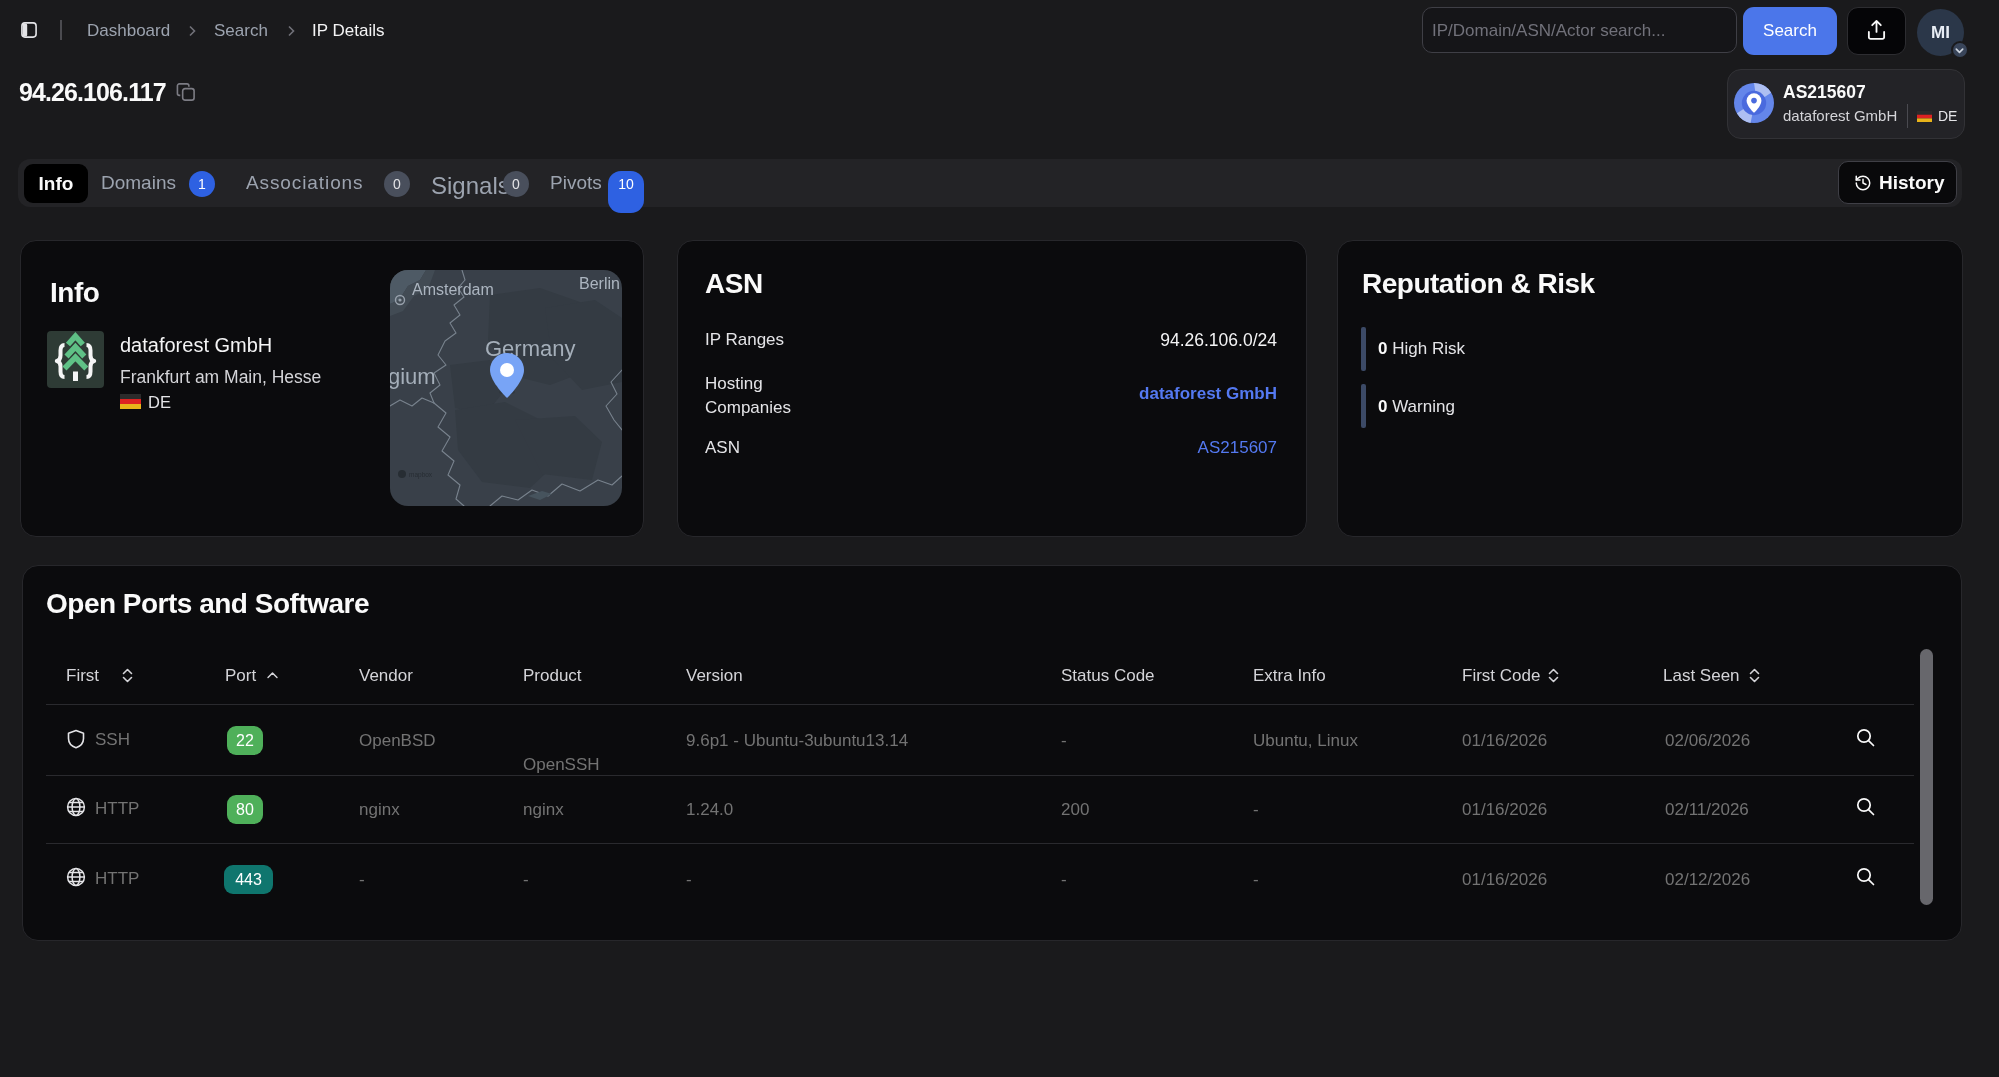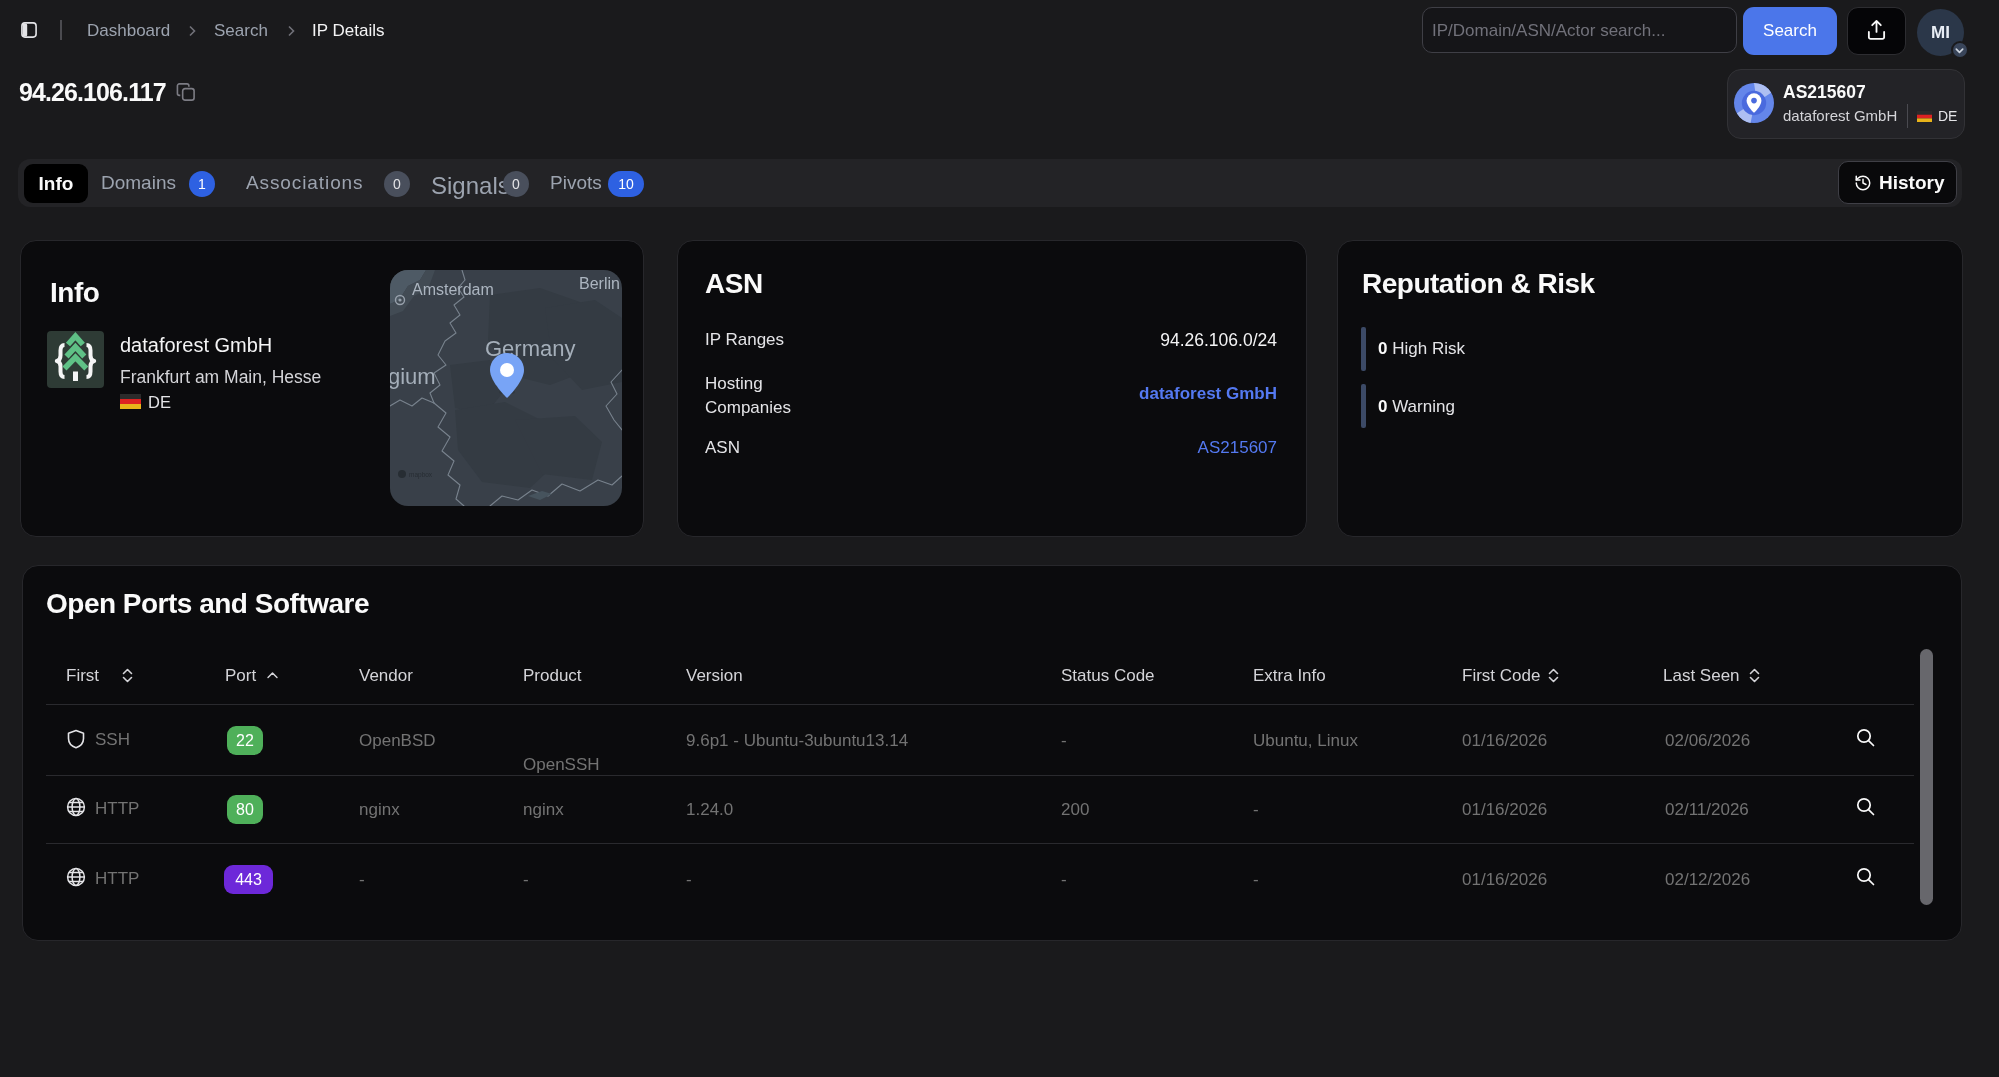--- a/index.html
+++ b/index.html
@@ -75,21 +75,21 @@
 
   <div class="abs" style="left:18px;top:159px;width:1944px;height:48px;background:#232326;border-radius:12px"></div>
   <div class="abs" style="left:24px;top:164px;width:64px;height:39px;background:#000;border-radius:9px;color:#fafafa;font-size:19px;font-weight:600;text-align:center;line-height:39px">Info</div>
   <div class="abs" style="left:101px;top:172px;font-size:19px;color:#9ca3af">Domains</div>
   <div class="abs" style="left:189px;top:171px;width:26px;height:26px;border-radius:13px;background:#2e61e2;color:#fff;font-size:14px;text-align:center;line-height:26px">1</div>
   <div class="abs" style="left:246px;top:172px;font-size:19px;color:#9ca3af;letter-spacing:0.9px">Associations</div>
   <div class="abs" style="left:384px;top:171px;width:26px;height:26px;border-radius:13px;background:#494f5c;color:#e4e4e7;font-size:14px;text-align:center;line-height:26px">0</div>
   <div class="abs" style="left:431px;top:172px;font-size:24px;color:#9ca3af">Signals</div>
   <div class="abs" style="left:503px;top:171px;width:26px;height:26px;border-radius:13px;background:#494f5c;color:#e4e4e7;font-size:14px;text-align:center;line-height:26px">0</div>
   <div class="abs" style="left:550px;top:172px;font-size:19px;color:#9ca3af">Pivots</div>
-  <div class="abs" style="left:608px;top:171px;width:36px;height:26px;border-radius:13px;background:#2e61e2;color:#fff;font-size:14px;text-align:center;line-height:26px">10</div>
+  <div class="abs" style="left:608px;top:171px;width:36px;height:42px;border-radius:13px;background:#2e61e2;color:#fff;font-size:14px;text-align:center;line-height:26px">10</div>
 
   <div class="abs" style="left:1838px;top:161px;width:119px;height:43px;background:#09090b;border:1px solid #3f3f46;border-radius:10px"></div>
   <svg class="abs" style="left:1854px;top:174px" width="18" height="18" viewBox="0 0 24 24" fill="none" stroke="#fafafa" stroke-width="2" stroke-linecap="round" stroke-linejoin="round">
     <path d="M3 12a9 9 0 1 0 9-9 9.75 9.75 0 0 0-6.74 2.74L3 8"></path>
     <path d="M3 3v5h5"></path>
     <path d="M12 7v5l4 2"></path>
   </svg>
   <div class="abs" style="left:1879px;top:172px;font-size:19px;font-weight:600;color:#fafafa">History</div>
 
   <div class="card" style="left:20px;top:240px;width:624px;height:297px"></div>
@@ -232,21 +232,21 @@
       <path d="M13.8 13.8 L18.5 18.5"></path>
     </svg>
   <div class="abs" style="left:46px;top:843px;width:1868px;height:1px;background:#2a2a2e"></div>
 
   <svg class="abs" style="left:66px;top:867px" width="20" height="20" viewBox="0 0 20 20" fill="none" stroke="#e4e4e7" stroke-width="1.5">
       <circle cx="10" cy="10" r="8.4"></circle>
       <ellipse cx="10" cy="10" rx="3.9" ry="8.4"></ellipse>
       <path d="M1.6 10 H18.4 M2.7 5.6 H17.3 M2.7 14.4 H17.3"></path>
     </svg>
   <div class="td" style="left:95px;top:869px">HTTP</div>
-  <div class="abs" style="left:224px;top:865px;width:49px;height:29px;background:#6d28d9;border-radius:9px;color:#fff;font-size:16px;text-align:center;line-height:29px">443</div>
+  <div class="abs" style="left:224px;top:865px;width:49px;height:29px;background:#0f766e;border-radius:9px;color:#fff;font-size:16px;text-align:center;line-height:29px">443</div>
   <div class="td" style="left:359px;top:870px">-</div>
   <div class="td" style="left:523px;top:870px">-</div>
   <div class="td" style="left:686px;top:870px">-</div>
   <div class="td" style="left:1061px;top:870px">-</div>
   <div class="td" style="left:1253px;top:870px">-</div>
   <div class="td" style="left:1462px;top:870px">01/16/2026</div>
   <div class="td" style="left:1665px;top:870px">02/12/2026</div>
   <svg class="abs" style="left:1855px;top:866px" width="21" height="21" viewBox="0 0 21 21" fill="none" stroke="#fafafa" stroke-width="1.7" stroke-linecap="round">
       <circle cx="9" cy="9" r="6.2"></circle>
       <path d="M13.8 13.8 L18.5 18.5"></path>

